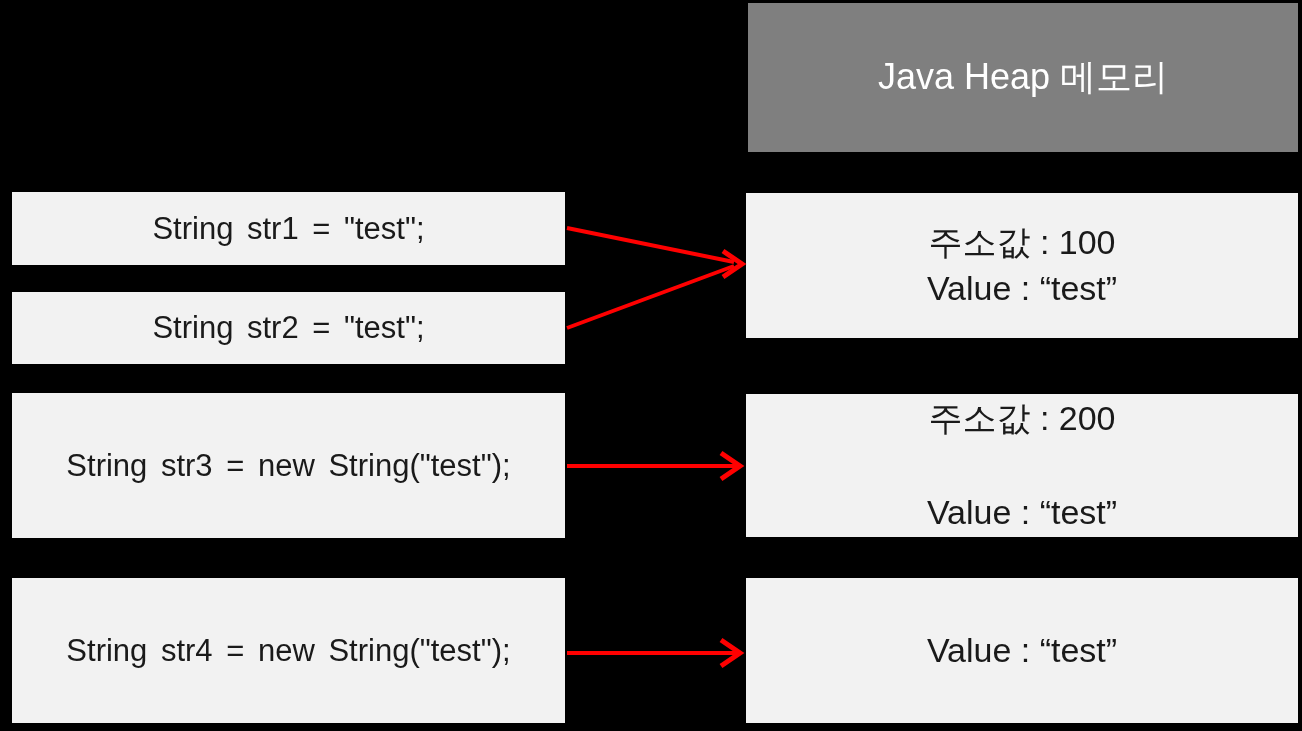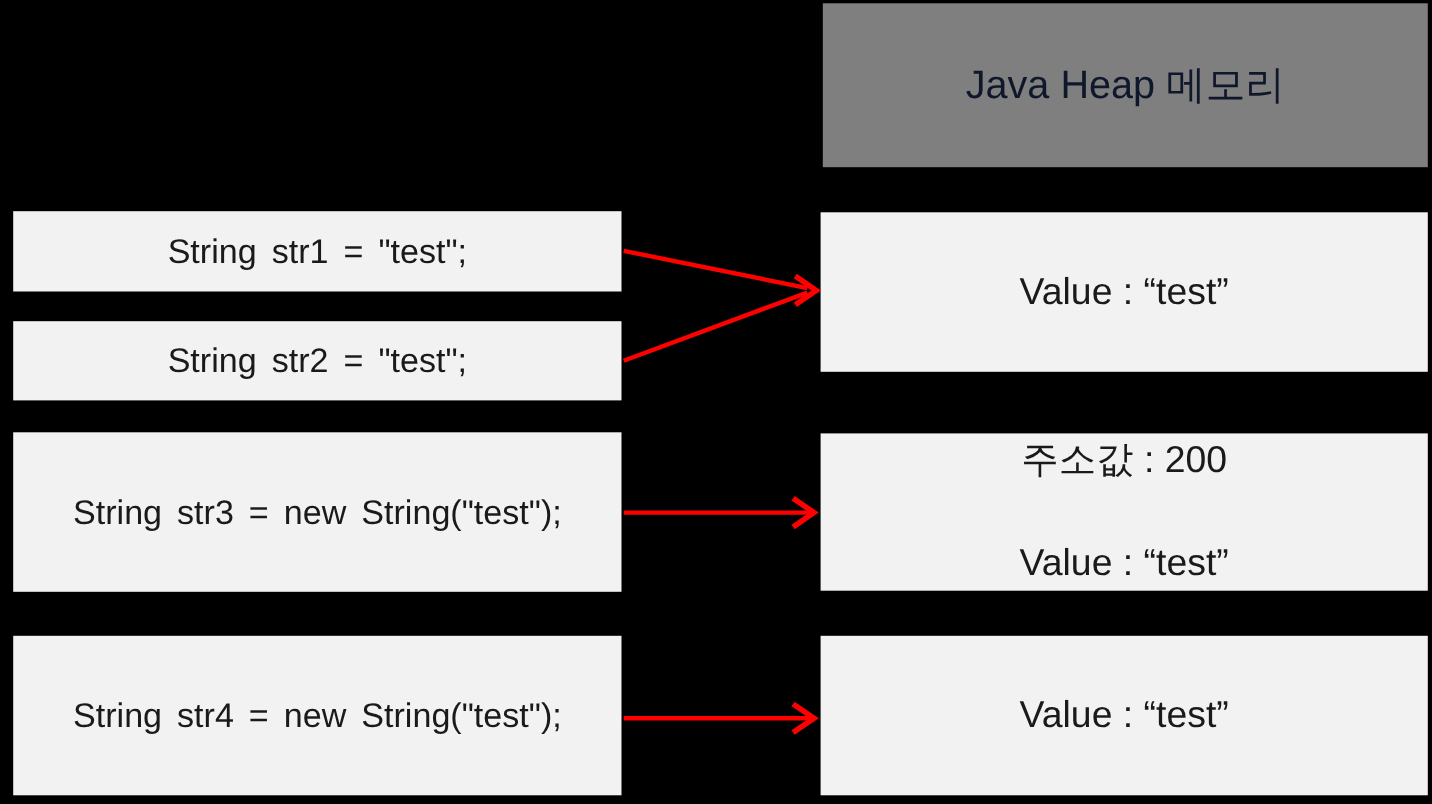--- a/index.html
+++ b/index.html
@@ -14,21 +14,21 @@
   }
   .box {
     position: absolute;
     display: flex;
     align-items: center;
     justify-content: center;
   }
   .heap-header {
     left: 748px; top: 3px; width: 550px; height: 149px;
     background: #7f7f7f;
-    color: #0f172a;
+    color: #ffffff;
     font-size: 36px;
   }
   .code-box {
     left: 12px; width: 553px;
     background: #f2f2f2;
     color: #1a1a1a;
     font-size: 31px;
     white-space: pre;
     word-spacing: 5px;
   }
@@ -73,20 +73,21 @@
     <span>String str2 = "test";</span>
   </div>
   <div class="box code-box pos-str3">
     <span>String str3 = new String("test");</span>
   </div>
   <div class="box code-box pos-str4">
     <span>String str4 = new String("test");</span>
   </div>
 
   <div class="box heap-box pos-heap1">
+    <div>주소값 : 100</div>
     <div>Value : “test”</div>
   </div>
   <div class="box heap-box pos-heap2">
     <div>주소값 : 200</div>
     <div>Value : “test”</div>
   </div>
   <div class="box heap-box pos-heap3">
     <div>Value : “test”</div>
   </div>
 

